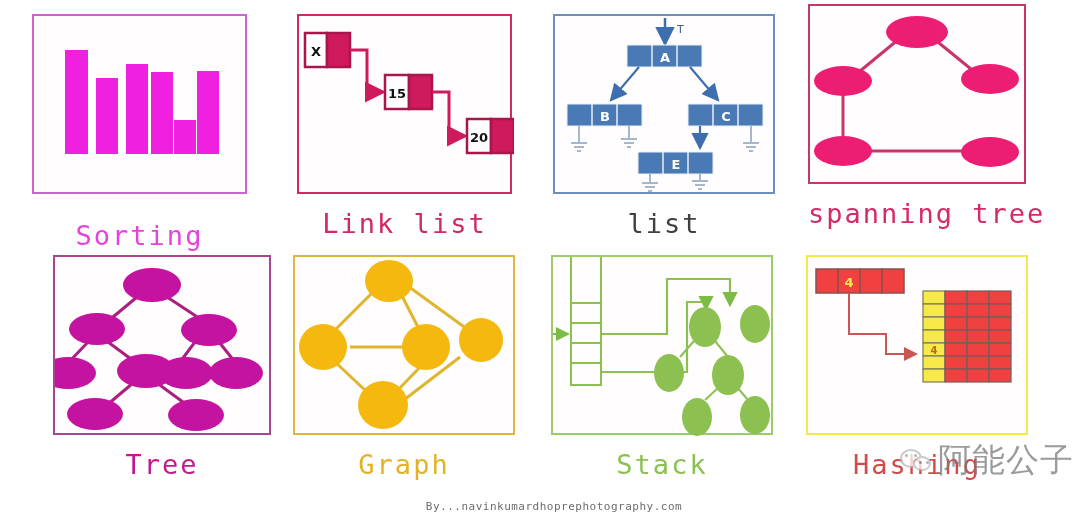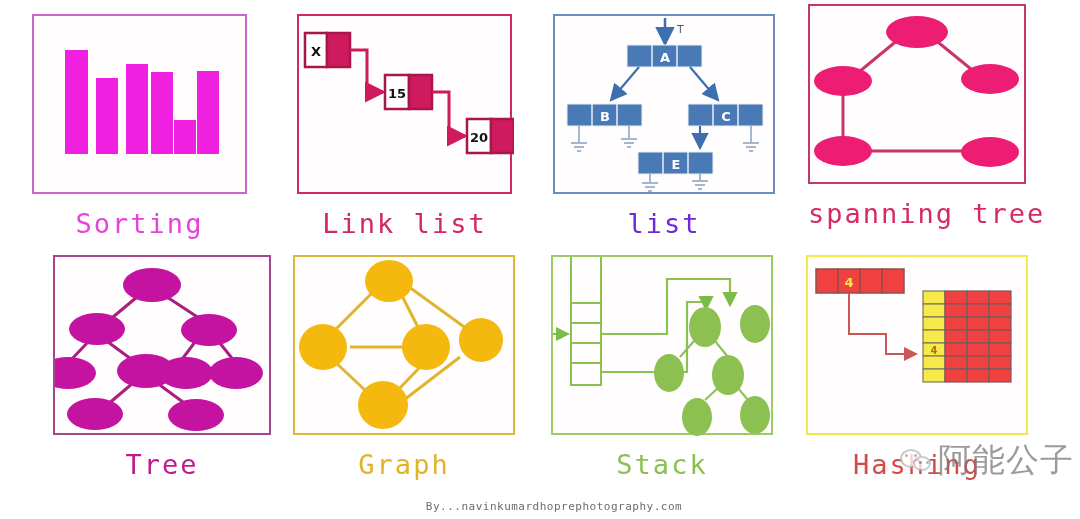--- a/index.html
+++ b/index.html
@@ -90,21 +90,21 @@
     <div class="frame" style="left:0; top:0; width:215px; height:180px; border-color:#cc64d0;">
       <svg class="svgbox" width="215" height="180" viewBox="0 0 215 180">
         <rect x="31" y="34" width="23" height="104" fill="#f020e0"></rect>
         <rect x="62" y="62" width="22" height="76" fill="#f020e0"></rect>
         <rect x="92" y="48" width="22" height="90" fill="#f020e0"></rect>
         <rect x="117" y="56" width="22" height="82" fill="#f020e0"></rect>
         <rect x="140" y="104" width="22" height="34" fill="#f020e0"></rect>
         <rect x="163" y="55" width="22" height="83" fill="#f020e0"></rect>
       </svg>
     </div>
-    <div class="caption" style="top:196px; color:#e643dc;text-align:center;">Sorting</div>
+    <div class="caption" style="top:208px; color:#e643dc;text-align:center;">Sorting</div>
   </div>
 
   <div class="panel" style="left:297px; top:14px; width:215px; height:230px;">
     <div class="frame" style="left:0; top:0; width:215px; height:180px; border-color:#cf2a62;">
       <svg class="svgbox" width="215" height="180" viewBox="0 0 215 180">
         <defs>
           <marker id="ll-arrow" markerWidth="7" markerHeight="7" refX="6" refY="3.5" orient="auto">
             <path d="M0,0 L7,3.5 L0,7 z" fill="#cf1a5e"></path>
           </marker>
         </defs>
@@ -201,21 +201,21 @@
             <path d="M87,167 L103,167"></path>
             <path d="M90,171 L100,171"></path>
             <path d="M93,175 L97,175"></path>
           <path d="M145,158 L145,164"></path>
             <path d="M137,165 L153,165"></path>
             <path d="M140,169 L150,169"></path>
             <path d="M143,173 L147,173"></path>
         </g>
       </svg>
     </div>
-    <div class="caption" style="top:196px; color:#6d28d9;">list</div>
+    <div class="caption" style="top:196px; color:#404040;">list</div>
   </div>
 
   <div class="panel" style="left:808px; top:4px; width:218px; height:230px;">
     <div class="frame" style="left:0; top:0; width:218px; height:180px; border-color:#c7366a;">
       <svg class="svgbox" width="218" height="180" viewBox="0 0 218 180">
         <g stroke="#c7366a" stroke-width="3" fill="none">
           <line x1="95" y1="28" x2="38" y2="75"></line>
           <line x1="118" y1="28" x2="172" y2="72"></line>
           <line x1="33" y1="86" x2="33" y2="135"></line>
           <line x1="48" y1="145" x2="165" y2="145"></line>

